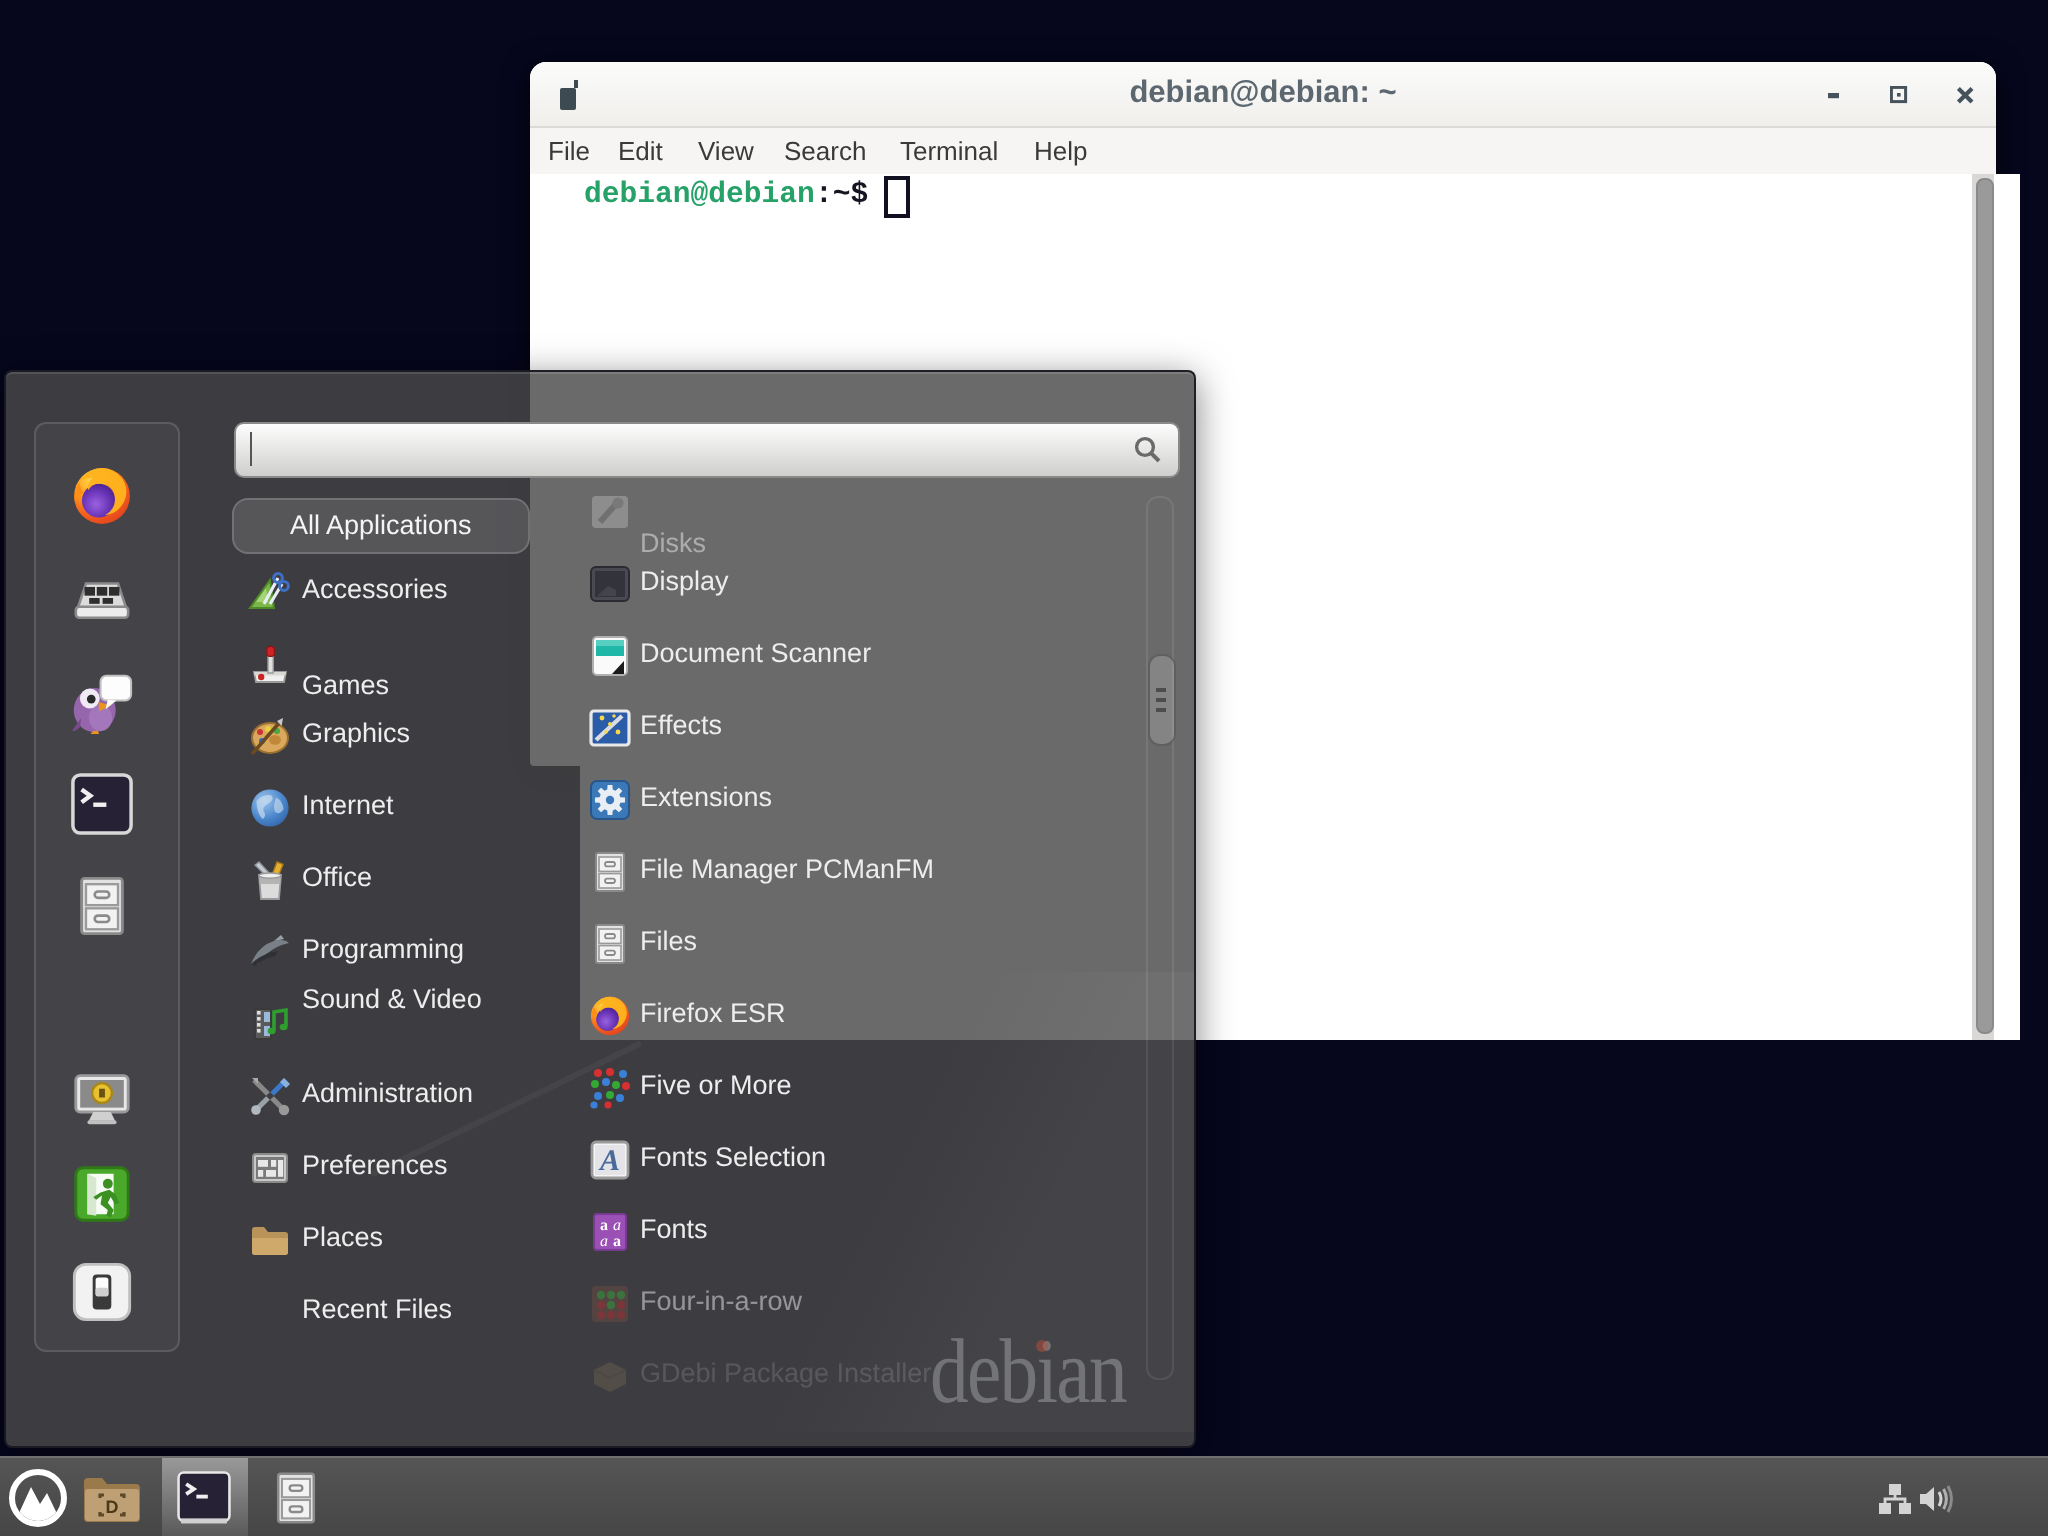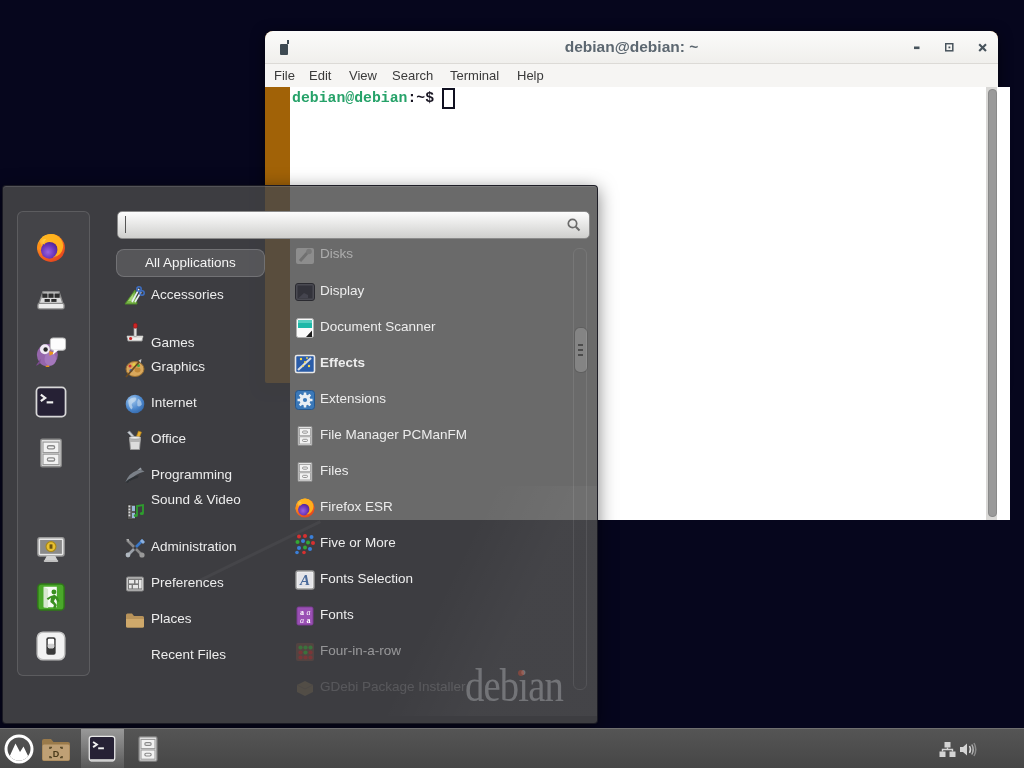--- a/index.html
+++ b/index.html
@@ -1,21 +1,21 @@
 <!DOCTYPE html>
 <html><head>
 <meta charset="utf-8">
 <style>
   html,body{margin:0;padding:0;}
   body{width:1024px;height:768px;overflow:hidden;position:relative;
        background:#06061d;font-family:"Liberation Sans",sans-serif;}
   .abs{position:absolute;}
 
   
-  #term{left:265px;top:31px;width:733px;height:352px;background:#a16207;
+  #term{left:265px;top:31px;width:733px;height:352px;background:#ffffff;
         border-radius:8px 8px 2px 2px;box-shadow:0 3px 14px rgba(0,0,0,.55);}
   #titlebar{position:absolute;left:0;top:0;right:0;height:32px;
         background:linear-gradient(#fbfbfa,#f0efec);border-radius:8px 8px 0 0;
         border-bottom:1px solid #dcdad6;}
   #title{position:absolute;left:0;right:0;top:7px;text-align:center;
         font-size:15.5px;font-weight:bold;color:#5c6770;}
   .wbtn{position:absolute;top:12px;}
   #menubar{position:absolute;left:0;top:33px;right:0;height:23px;background:#f6f5f3;}
   .mi{position:absolute;top:4px;font-size:13px;color:#3a3a3a;}
   #tcontent{position:absolute;left:1px;top:56px;width:720px;height:433px;background:#ffffff;margin-left:24px;}
@@ -291,21 +291,21 @@
 <path d="M2 10 L20 10 L20 17 Q20 18.5 18.5 18.5 L3.5 18.5 Q2 18.5 2 17 Z" fill="#cfa96b"></path>
     </svg>
 <div class="catt" style="top:425px;">Places</div>
 <div class="catt" style="top:461px;">Recent Files</div>
 
   <svg class="app dim" style="top:59px;" width="22" height="22" viewBox="0 0 22 22">
       <rect x="2" y="3" width="18" height="16" rx="2" fill="#b0b0b0"></rect>
 <path d="M6 16 L14 7" stroke="#777" stroke-width="3"></path>
 <circle cx="15" cy="6.5" r="2.8" fill="#888"></circle>
     </svg>
-<div class="appt dim" style="top:60px;">Disks</div>
+<div class="appt dim" style="top:78px;">Disks</div>
 <svg class="app" style="top:95px;" width="22" height="22" viewBox="0 0 22 22">
       <rect x="1.5" y="2.5" width="19" height="17" rx="2.5" fill="#4a4a52" stroke="#2a2a30" stroke-width="1"></rect>
 <rect x="3.5" y="4.5" width="15" height="13" fill="#33333b"></rect>
 <path d="M4.5 17 L10 12 L14 14 L14 17 Z" fill="#44444e"></path>
     </svg>
 <div class="appt" style="top:97px;">Display</div>
 <svg class="app" style="top:131px;" width="22" height="22" viewBox="0 0 22 22">
       <rect x="2.5" y="1.5" width="17" height="19" rx="2" fill="#fafafa" stroke="#b0b0b0" stroke-width="1"></rect>
 <path d="M4 3 L18 3 L18 11 L4 11 Z" fill="#1fb8a8"></path>
 <path d="M4 3 L18 3 L18 6 L4 6 Z" fill="#6fd8cc" opacity="0.7"></path>
@@ -314,21 +314,21 @@
 <div class="appt" style="top:133px;">Document Scanner</div>
 <svg class="app" style="top:167px;" width="22" height="22" viewBox="0 0 22 22">
       <rect x="1.5" y="2.5" width="19" height="17" rx="1.5" fill="#2a5ca8" stroke="#e8e8e8" stroke-width="1.6"></rect>
 <path d="M4 17 L17 5" stroke="#d8dce2" stroke-width="2.2"></path>
 <circle cx="7" cy="6" r="1.2" fill="#f8d848"></circle>
       <circle cx="11" cy="9" r="1" fill="#f8d848"></circle>
 <circle cx="15" cy="13" r="1.2" fill="#f8d848"></circle>
       <circle cx="9" cy="13" r="0.9" fill="#f8d848"></circle>
 <circle cx="13" cy="5" r="0.9" fill="#f8d848"></circle>
     </svg>
-<div class="appt" style="top:169px;font-weight:bold;">Effects</div>
+<div class="appt" style="top:169px;">Effects</div>
 <svg class="app" style="top:203px;" width="22" height="22" viewBox="0 0 22 22">
       <rect x="1.5" y="1.5" width="19" height="19" rx="3" fill="#3a78b8"></rect>
 <rect x="1.5" y="1.5" width="19" height="19" rx="3" fill="none" stroke="#26568a" stroke-width="1"></rect>
 <path d="M9.81 3.49 L12.19 3.49 L12.37 5.78 L13.72 6.34 L15.47 4.85 L17.15 6.53 L15.66 8.28 L16.22 9.63 L18.51 9.81 L18.51 12.19 L16.22 12.37 L15.66 13.72 L17.15 15.47 L15.47 17.15 L13.72 15.66 L12.37 16.22 L12.19 18.51 L9.81 18.51 L9.63 16.22 L8.28 15.66 L6.53 17.15 L4.85 15.47 L6.34 13.72 L5.78 12.37 L3.49 12.19 L3.49 9.81 L5.78 9.63 L6.34 8.28 L4.85 6.53 L6.53 4.85 L8.28 6.34 L9.63 5.78 Z" fill="#e8eef4"></path>
 <circle cx="11" cy="11" r="2.1" fill="#3a78b8"></circle>
     </svg>
 <div class="appt" style="top:205px;">Extensions</div>
 <svg class="app" style="top:239px;" width="22" height="22" viewBox="0 0 22 22">
       <rect x="4" y="1.5" width="14" height="19" rx="1" fill="#e2e2e2" stroke="#8a8a8a" stroke-width="1"></rect>
 <rect x="5.5" y="3.5" width="11" height="7.2" fill="#f2f2f2" stroke="#9a9a9a" stroke-width="0.8"></rect>

